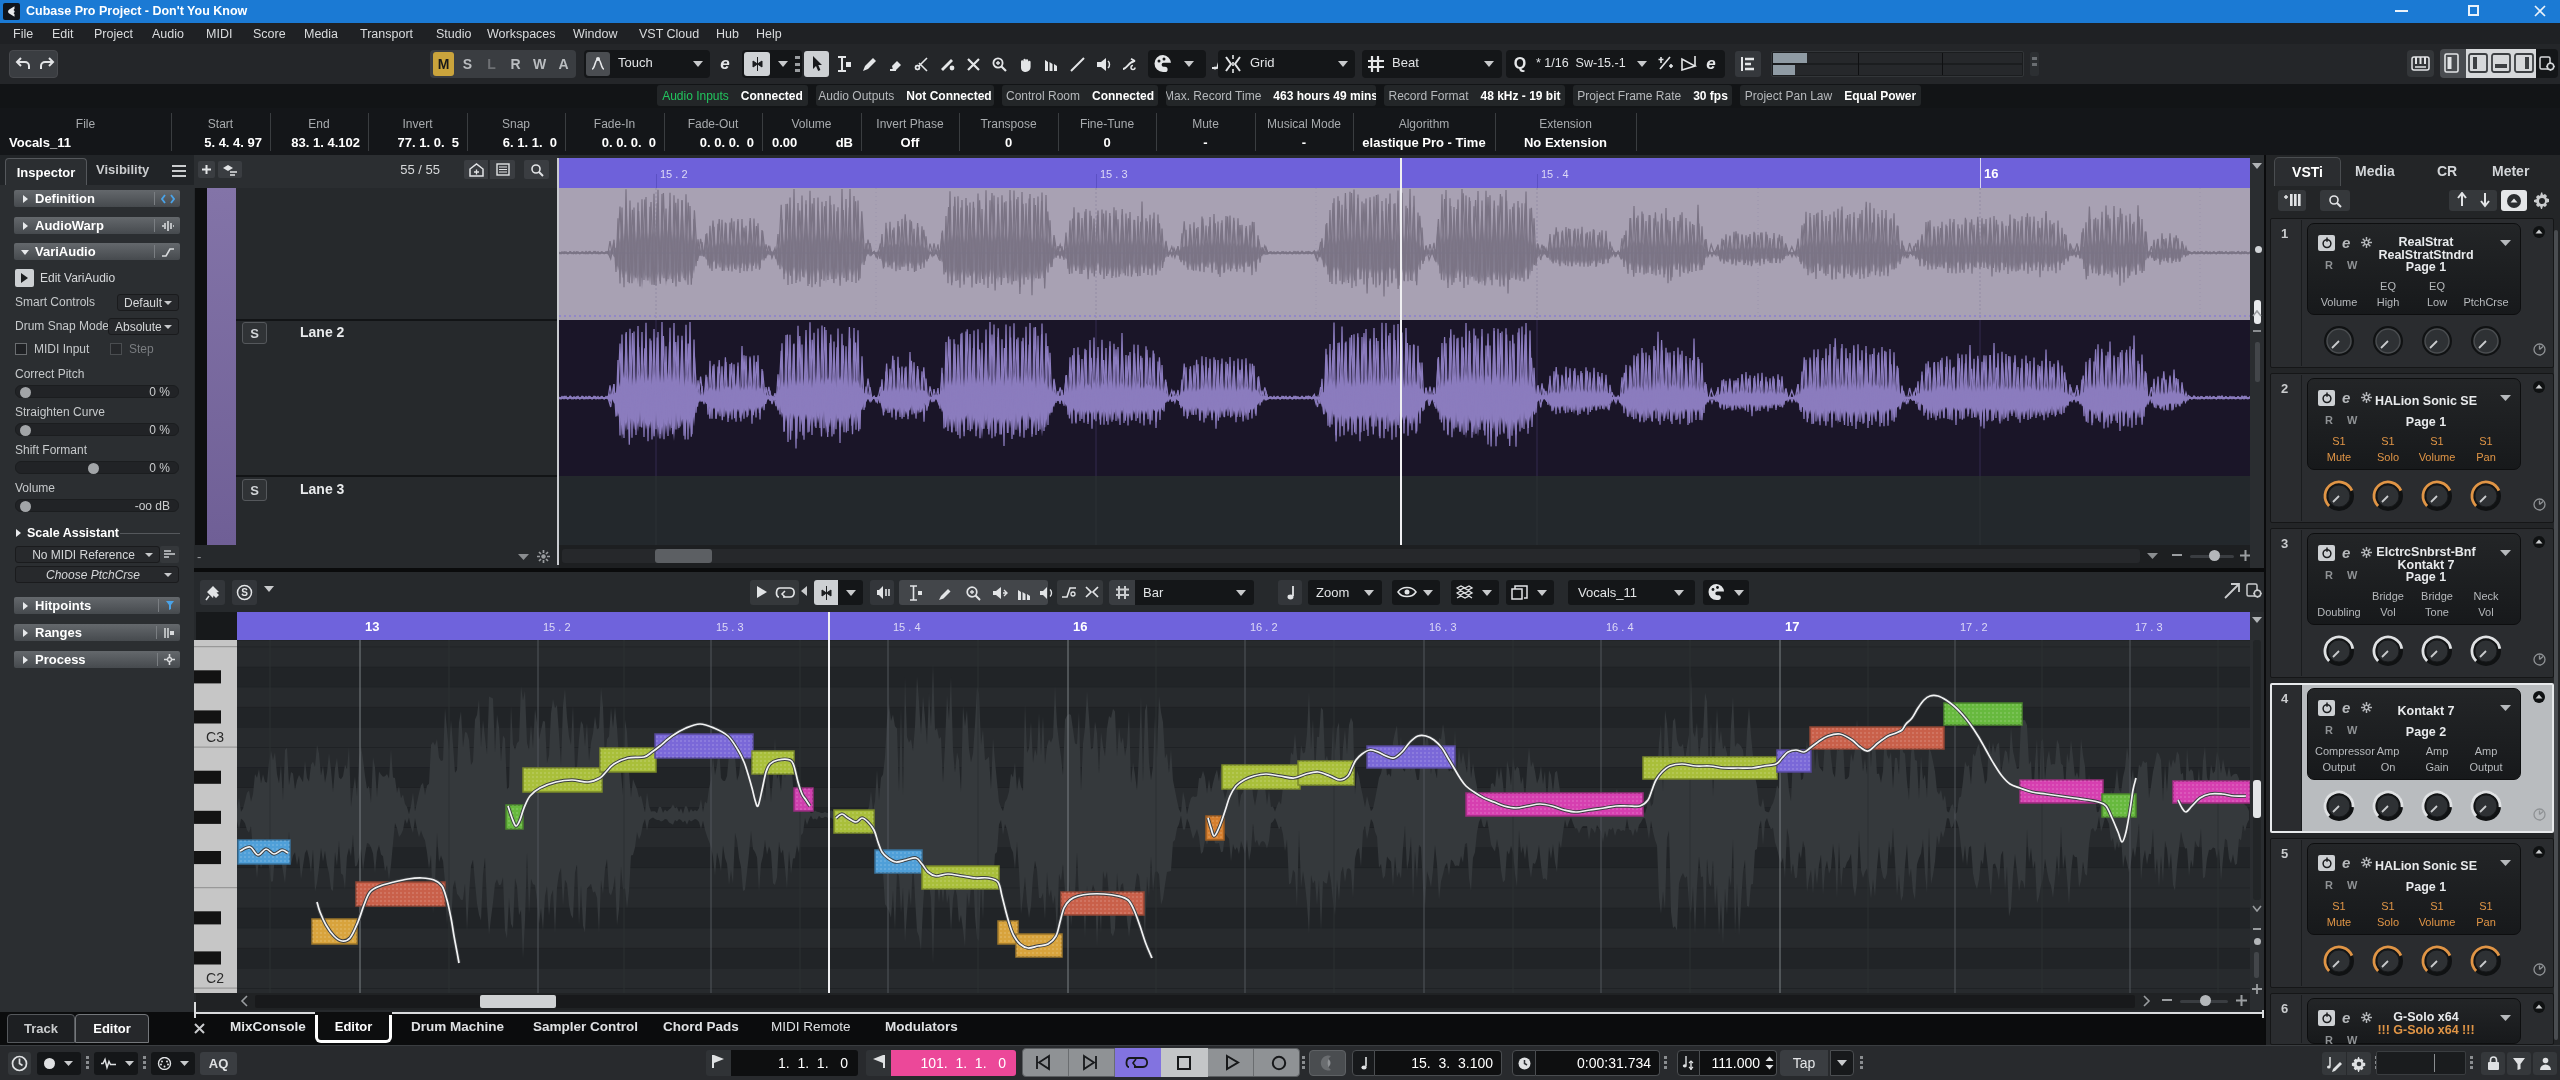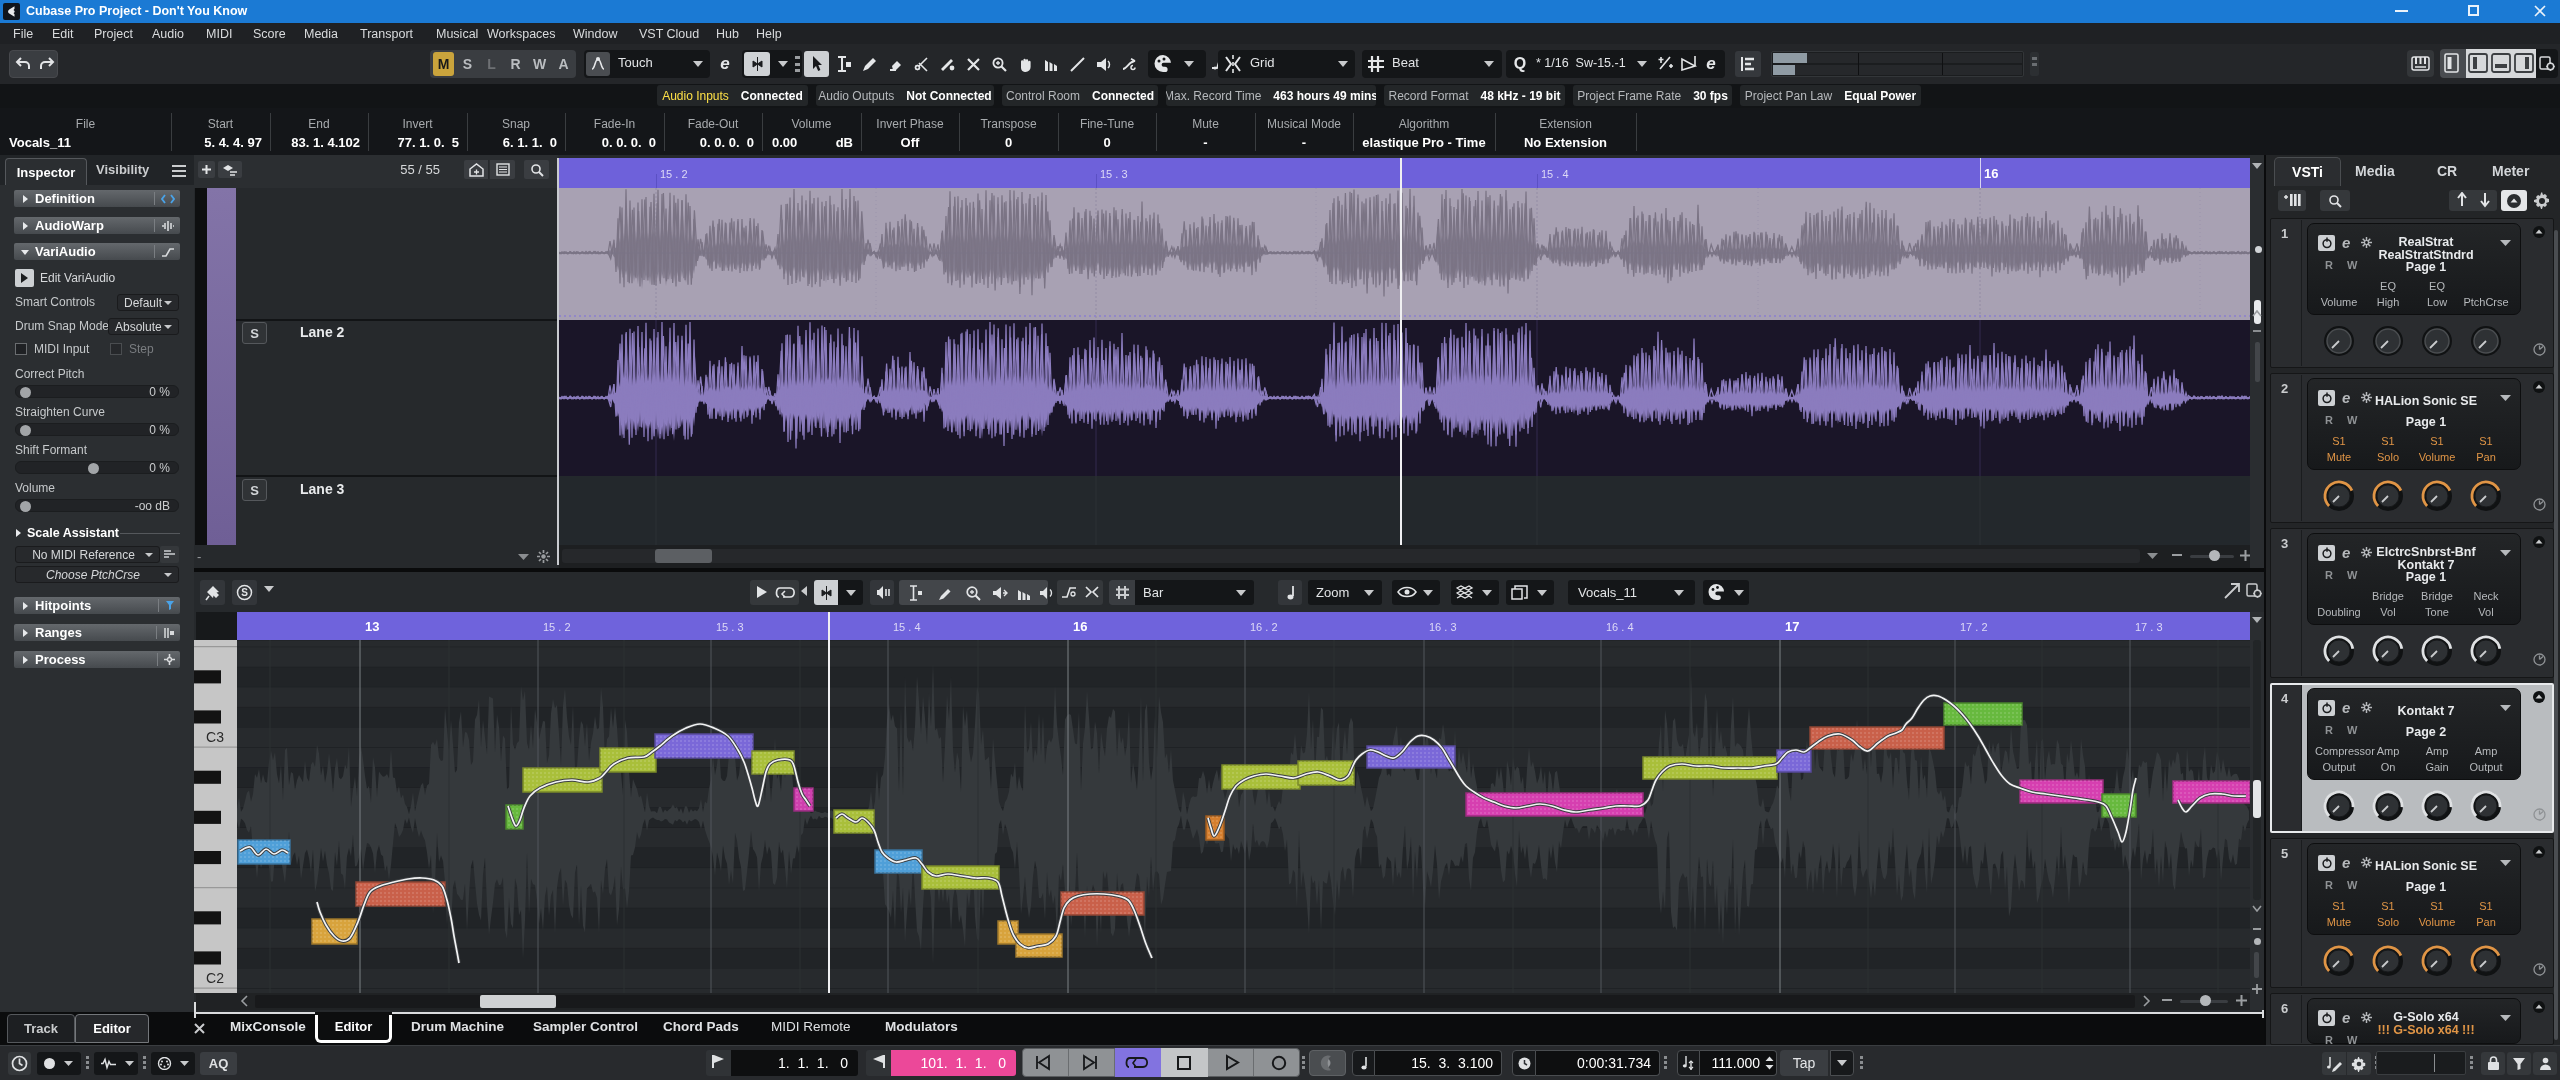--- a/index.html
+++ b/index.html
@@ -28,21 +28,21 @@
   </div>
 <div class="a" style="left:0;top:23px;width:2560px;height:21px;background:#1f2124"></div>
 <div class="a" style="left:13px;top:27px;color:#d9dbdd;font-size:12.5px">File</div>
 <div class="a" style="left:52px;top:27px;color:#d9dbdd;font-size:12.5px">Edit</div>
 <div class="a" style="left:94px;top:27px;color:#d9dbdd;font-size:12.5px">Project</div>
 <div class="a" style="left:152px;top:27px;color:#d9dbdd;font-size:12.5px">Audio</div>
 <div class="a" style="left:206px;top:27px;color:#d9dbdd;font-size:12.5px">MIDI</div>
 <div class="a" style="left:253px;top:27px;color:#d9dbdd;font-size:12.5px">Score</div>
 <div class="a" style="left:304px;top:27px;color:#d9dbdd;font-size:12.5px">Media</div>
 <div class="a" style="left:360px;top:27px;color:#d9dbdd;font-size:12.5px">Transport</div>
-<div class="a" style="left:436px;top:27px;color:#d9dbdd;font-size:12.5px">Musical</div>
+<div class="a" style="left:436px;top:27px;color:#d9dbdd;font-size:12.5px">Studio</div>
 <div class="a" style="left:487px;top:27px;color:#d9dbdd;font-size:12.5px">Workspaces</div>
 <div class="a" style="left:573px;top:27px;color:#d9dbdd;font-size:12.5px">Window</div>
 <div class="a" style="left:639px;top:27px;color:#d9dbdd;font-size:12.5px">VST Cloud</div>
 <div class="a" style="left:716px;top:27px;color:#d9dbdd;font-size:12.5px">Hub</div>
 <div class="a" style="left:756px;top:27px;color:#d9dbdd;font-size:12.5px">Help</div>
 <div class="a" style="left:0;top:44px;width:2560px;height:40px;background:#242629"></div>
 <div class="a" style="left:9px;top:50px;width:49px;height:28px;background:#3a3d41;border-radius:4px;border:1px solid #47494d"></div>
 <div class="a" style="left:14px;top:55px">
     <svg width="19" height="18" viewBox="0 0 19 18">
       <path d="M7 3 3 7l4 4" stroke="#e2e4e6" stroke-width="2" fill="none"></path>
@@ -285,21 +285,21 @@
   </div>
 <div class="a" style="left:2536px;top:49px;width:22px;height:29px;background:#141618;border-radius:0 4px 4px 0;display:flex;align-items:center;justify-content:center">
     <svg width="17" height="17" viewBox="0 0 17 17">
       <rect x="1" y="2" width="10" height="12" rx="1.5" stroke="#d6d8da" fill="none" stroke-width="1.5"></rect>
       <circle cx="11.5" cy="11.5" r="3.2" fill="#141618" stroke="#d6d8da" stroke-width="1.5"></circle>
       <path d="M11.5 7.2v1.6M11.5 14.2v1.6M7.2 11.5h1.6M14.2 11.5h1.6" stroke="#d6d8da" stroke-width="1.5"></path>
     </svg>
   </div>
 <div class="a" style="left:0;top:84px;width:2560px;height:24px;background:#121416"></div>
 <div class="a" style="left:657px;top:85px;width:151px;height:21px;background:#232628;border-radius:3px;display:flex;align-items:center;justify-content:center;white-space:nowrap;overflow:hidden">
-    <span style="color:#fde047;font-size:12px">Audio Inputs</span>
+    <span style="color:#22c55e;font-size:12px">Audio Inputs</span>
     <b style="color:#fff;font-size:12px;margin-left:12px">Connected</b>
   </div>
 <div class="a" style="left:816px;top:85px;width:178px;height:21px;background:#232628;border-radius:3px;display:flex;align-items:center;justify-content:center;white-space:nowrap;overflow:hidden">
     <span style="color:#b6b9bc;font-size:12px">Audio Outputs</span>
     <b style="color:#fff;font-size:12px;margin-left:12px">Not Connected</b>
   </div>
 <div class="a" style="left:1002px;top:85px;width:156px;height:21px;background:#232628;border-radius:3px;display:flex;align-items:center;justify-content:center;white-space:nowrap;overflow:hidden">
     <span style="color:#b6b9bc;font-size:12px">Control Room</span>
     <b style="color:#fff;font-size:12px;margin-left:12px">Connected</b>
   </div>

